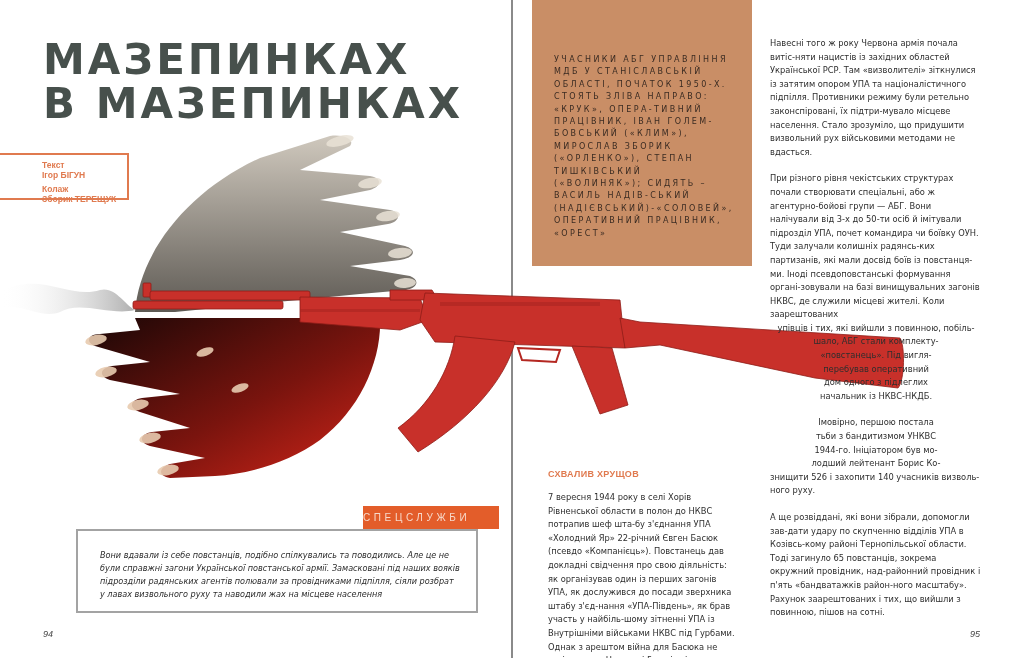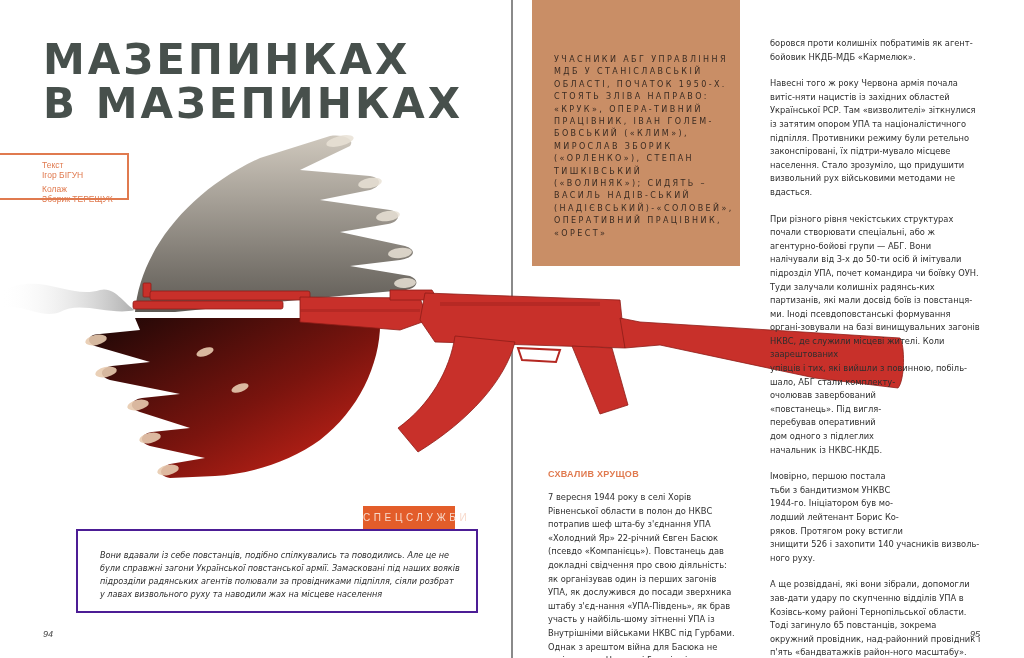--- a/index.html
+++ b/index.html
@@ -13,53 +13,53 @@
     position:absolute; left:43px; top:38px; margin:0;
     font-family:"DejaVu Sans", sans-serif; font-weight:bold;
     font-size:42px; line-height:44px; letter-spacing:3px; color:#47504c;
   }
   .title span { display:block; }
 
   .credits {
     position:absolute; left:-2px; top:153px; width:127px; height:38px;
     border:2px solid #e07a4f; padding:3px 0 2px 0;
   }
-  .credits .line { position:absolute; left:42px; font-size:8.5px; font-weight:normal; color:#e07a4f; line-height:10px; }
+  .credits .line { position:absolute; left:42px; font-size:8.5px; font-weight:bold; color:#e07a4f; line-height:10px; }
 
   
   .collage { position:absolute; left:0; top:0; width:1024px; height:658px; pointer-events:none; }
 
   .tanbox {
-    position:absolute; left:532px; top:0; width:208px; height:266px; background:#c98e66;
+    position:absolute; left:532px; top:0; width:208px; height:266px; background:#c98e66;padding-left:12px;
   }
   .tanbox .caption {
     position:absolute; left:22px; top:54px; width:180px;
     font-family:"DejaVu Sans", sans-serif; font-size:8px; line-height:12.4px;
     letter-spacing:2.4px; text-transform:uppercase; color:#3a2b22; margin:0;
   }
 
   .col { position:absolute; font-family:"DejaVu Sans", sans-serif; font-size:8.3px; line-height:13.6px; color:#2e2e2e; }
   .col p { margin:0 0 13px 0; }
-  .col .right { text-align:left; }
+  .col .right { text-align:center; }
 
   .col-right { left:770px; top:37px; width:212px; }
   .col-mid { left:548px; top:491px; width:188px; }
 
   .subhead {
     position:absolute; left:548px; top:469px; margin:0;
     font-size:9px; font-weight:bold; color:#e07a4f; letter-spacing:0.3px;
   }
 
   .tag {
-    position:absolute; left:363px; top:506px; width:92px; height:23px; background:#e35d2a;
-    color:#f7d9cb; font-size:10px; letter-spacing:3.6px; text-align:right; line-height:23px;
+    position:absolute; left:363px; top:506px; width:136px; height:23px; background:#e35d2a;
+    color:#f7d9cb; font-size:10px; letter-spacing:3.6px; text-align:left; line-height:23px;
   }
   .lead {
     position:absolute; left:76px; top:529px; width:398px; height:80px;
-    border:2px solid #4c1d95; border-top-width:2px;
+    border:2px solid #a3a3a3; border-top-width:2px;
   }
   .lead p {
     margin:0; position:absolute; left:22px; top:18px; width:360px;
     font-family:"DejaVu Sans", sans-serif; font-style:italic; font-size:8.1px; line-height:13px; color:#2b2b2b;
   }
 
   .pgnum { position:absolute; top:629px; font-size:9px; color:#444;font-style:italic; }
 </style>
 </head>
 <body>
@@ -144,38 +144,35 @@
   <span class="line" style="top:15px">Ігор БІГУН</span>
   <span class="line" style="top:29px">Колаж</span>
   <span class="line" style="top:39px">Зборик ТЕРЕЩУК</span>
 </div>
 
 <div class="tanbox">
   <p class="caption">Учасники АБГ управління МДБ у Станіславській області, початок 1950-х. Стоять зліва направо: «Крук», опера-тивний працівник, Іван Голем-бовський («Клим»), Мирослав Зборик («Орленко»), Степан Тишківський («Волиняк»); сидять – Василь Надів-ський (Надієвський)-«Соловей», оперативний працівник, «Орест»</p>
 </div>
 
 <div class="col col-right">
-  <p>боровся проти колишніх побратимів як агент-бойовик НКДБ-МДБ «Кармелюк».</p>
   <p>Навесні того ж року Червона армія почала витіс-няти нацистів із західних областей Української РСР. Там «визволителі» зіткнулися із затятим опором УПА та націоналістичного підпілля. Противники режиму були ретельно законспіровані, їх підтри-мувало місцеве населення. Стало зрозуміло, що придушити визвольний рух військовими методами не вдасться.</p>
   <p style="margin-bottom:0">При різного рівня чекістських структурах почали створювати спеціальні, або ж агентурно-бойові групи — АБГ. Вони налічували від 3-х до 50-ти осіб й імітували підрозділ УПА, почет командира чи боївку ОУН. Туди залучали колишніх радянсь-ких партизанів, які мали досвід боїв із повстанця-ми. Іноді псевдоповстанські формування органі-зовували на базі винищувальних загонів НКВС, де служили місцеві жителі. Коли заарештованих</p>
   <div class="right" style="margin-bottom:13px">
     <div>упівців і тих, які вийшли з повинною, побіль-</div>
     <div>шало, АБГ стали комплекту-</div>
-    <div>очолював завербований</div>
     <div>«повстанець». Під вигля-</div>
     <div>перебував оперативний</div>
     <div>дом одного з підлеглих</div>
     <div>начальник із НКВС-НКДБ.</div>
   </div>
   <div class="right">
     <div>Імовірно, першою постала</div>
     <div>тьби з бандитизмом УНКВС</div>
     <div>1944-го. Ініціатором був мо-</div>
     <div>лодший лейтенант Борис Ко-</div>
-    <div>ряков. Протягом року встигли</div>
   </div>
   <p>знищити 526 і захопити 140 учасників визволь-ного руху.</p>
   <p>А ще розвіддані, які вони зібрали, допомогли зав-дати удару по скупченню відділів УПА в Козівсь-кому районі Тернопільської области. Тоді загинуло 65 повстанців, зокрема окружний провідник, над-районний провідник і п'ять «бандватажків район-ного масштабу». Рахунок заарештованих і тих, що вийшли з повинною, пішов на сотні.</p>
 
 </div>
 
 <h2 class="subhead">СХВАЛИВ ХРУЩОВ</h2>
 <div class="col col-mid">
   <p>7 вересня 1944 року в селі Хорів Рівненської области в полон до НКВС потрапив шеф шта-бу з'єднання УПА «Холодний Яр» 22-річний Євген Басюк (псевдо «Компанієць»). Повстанець дав докладні свідчення про свою діяльність: як організував один із перших загонів УПА, як дослужився до посади зверхника штабу з'єд-нання «УПА-Південь», як брав участь у найбіль-шому зітненні УПА із Внутрішніми військами НКВС під Гурбами. Однак з арештом війна для Басюка не закінчилась. Наступні 5 років він</p>
 </div>

